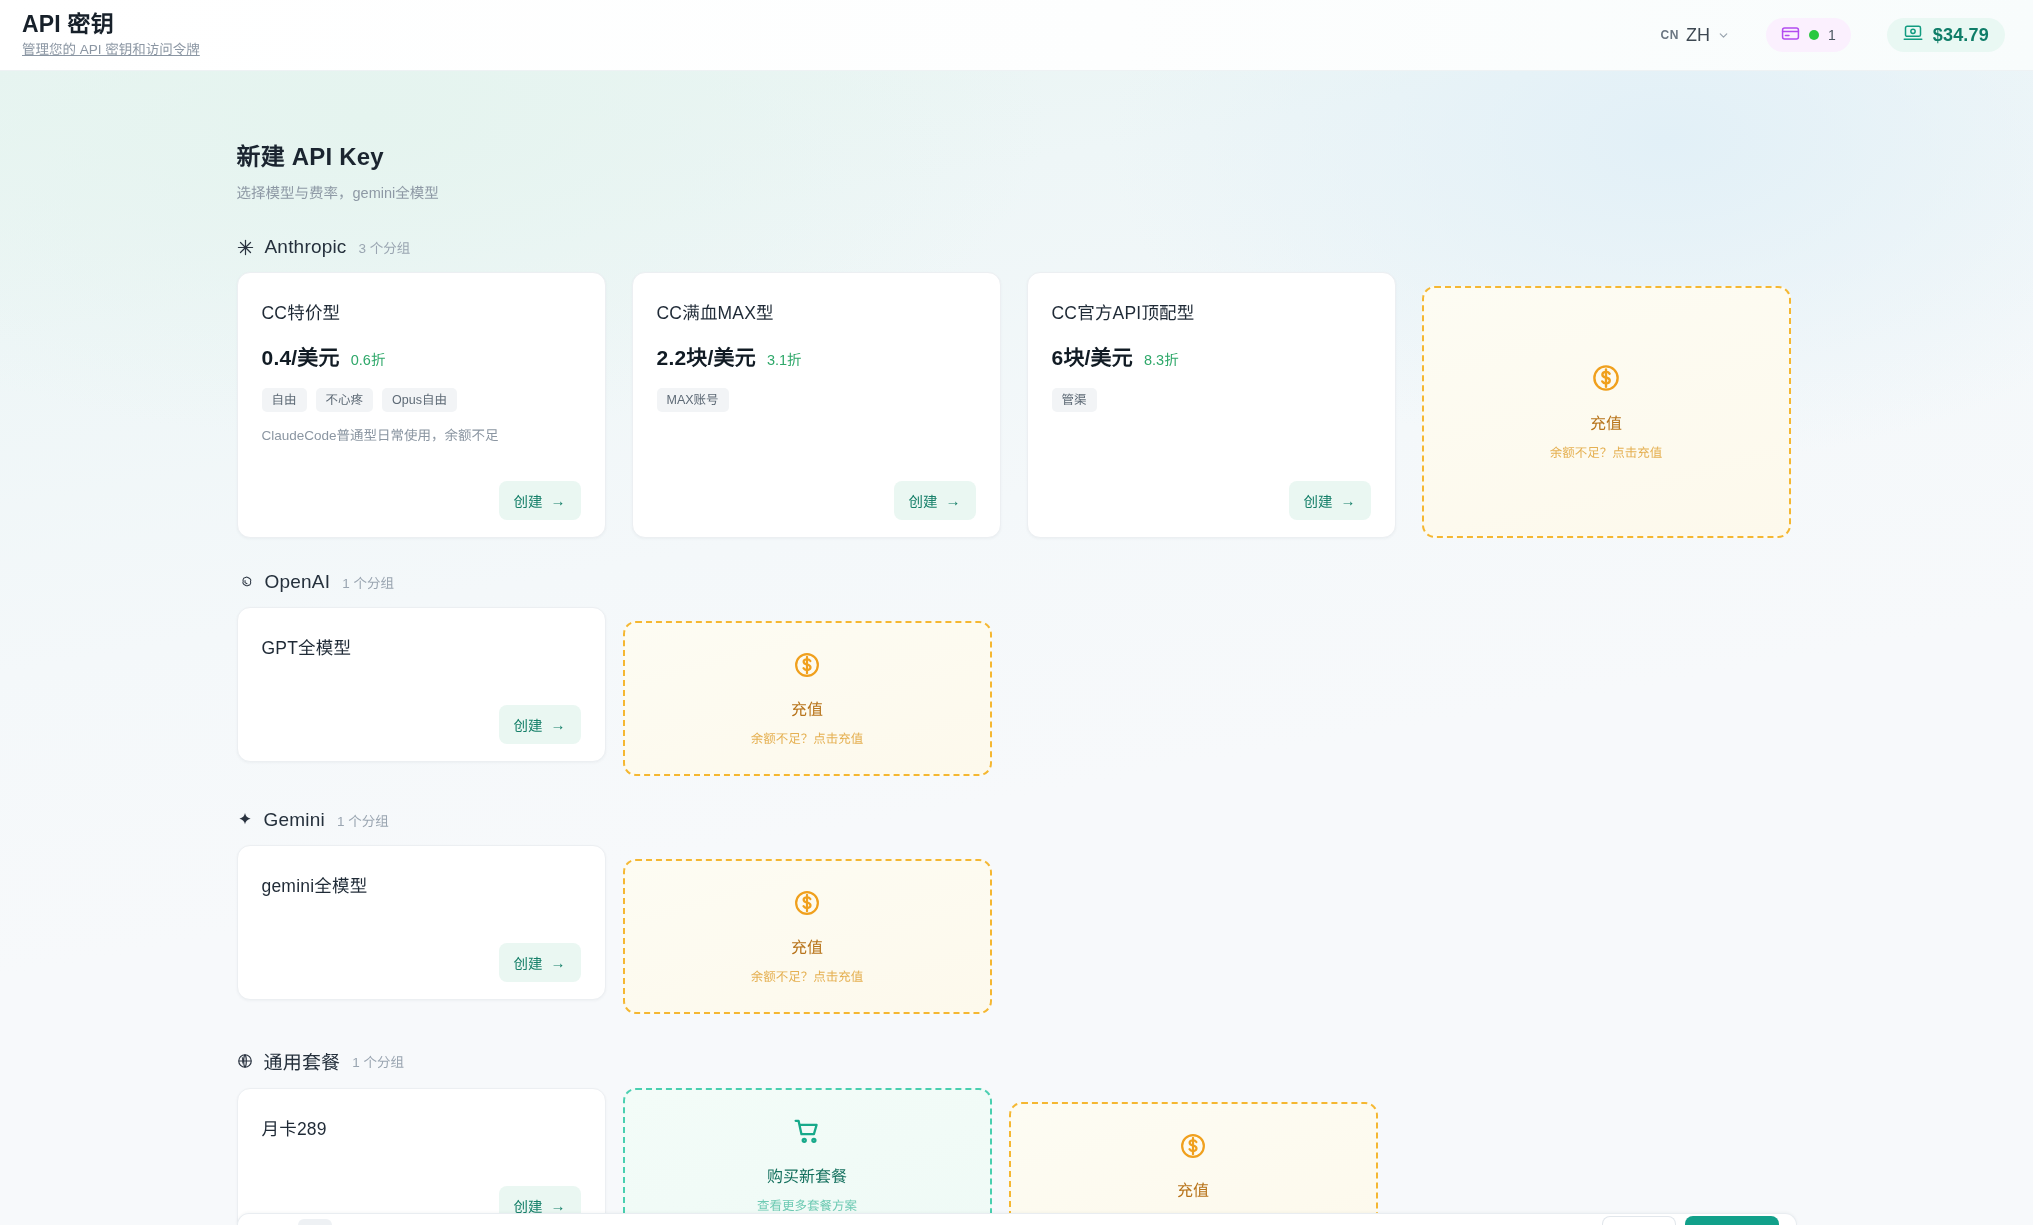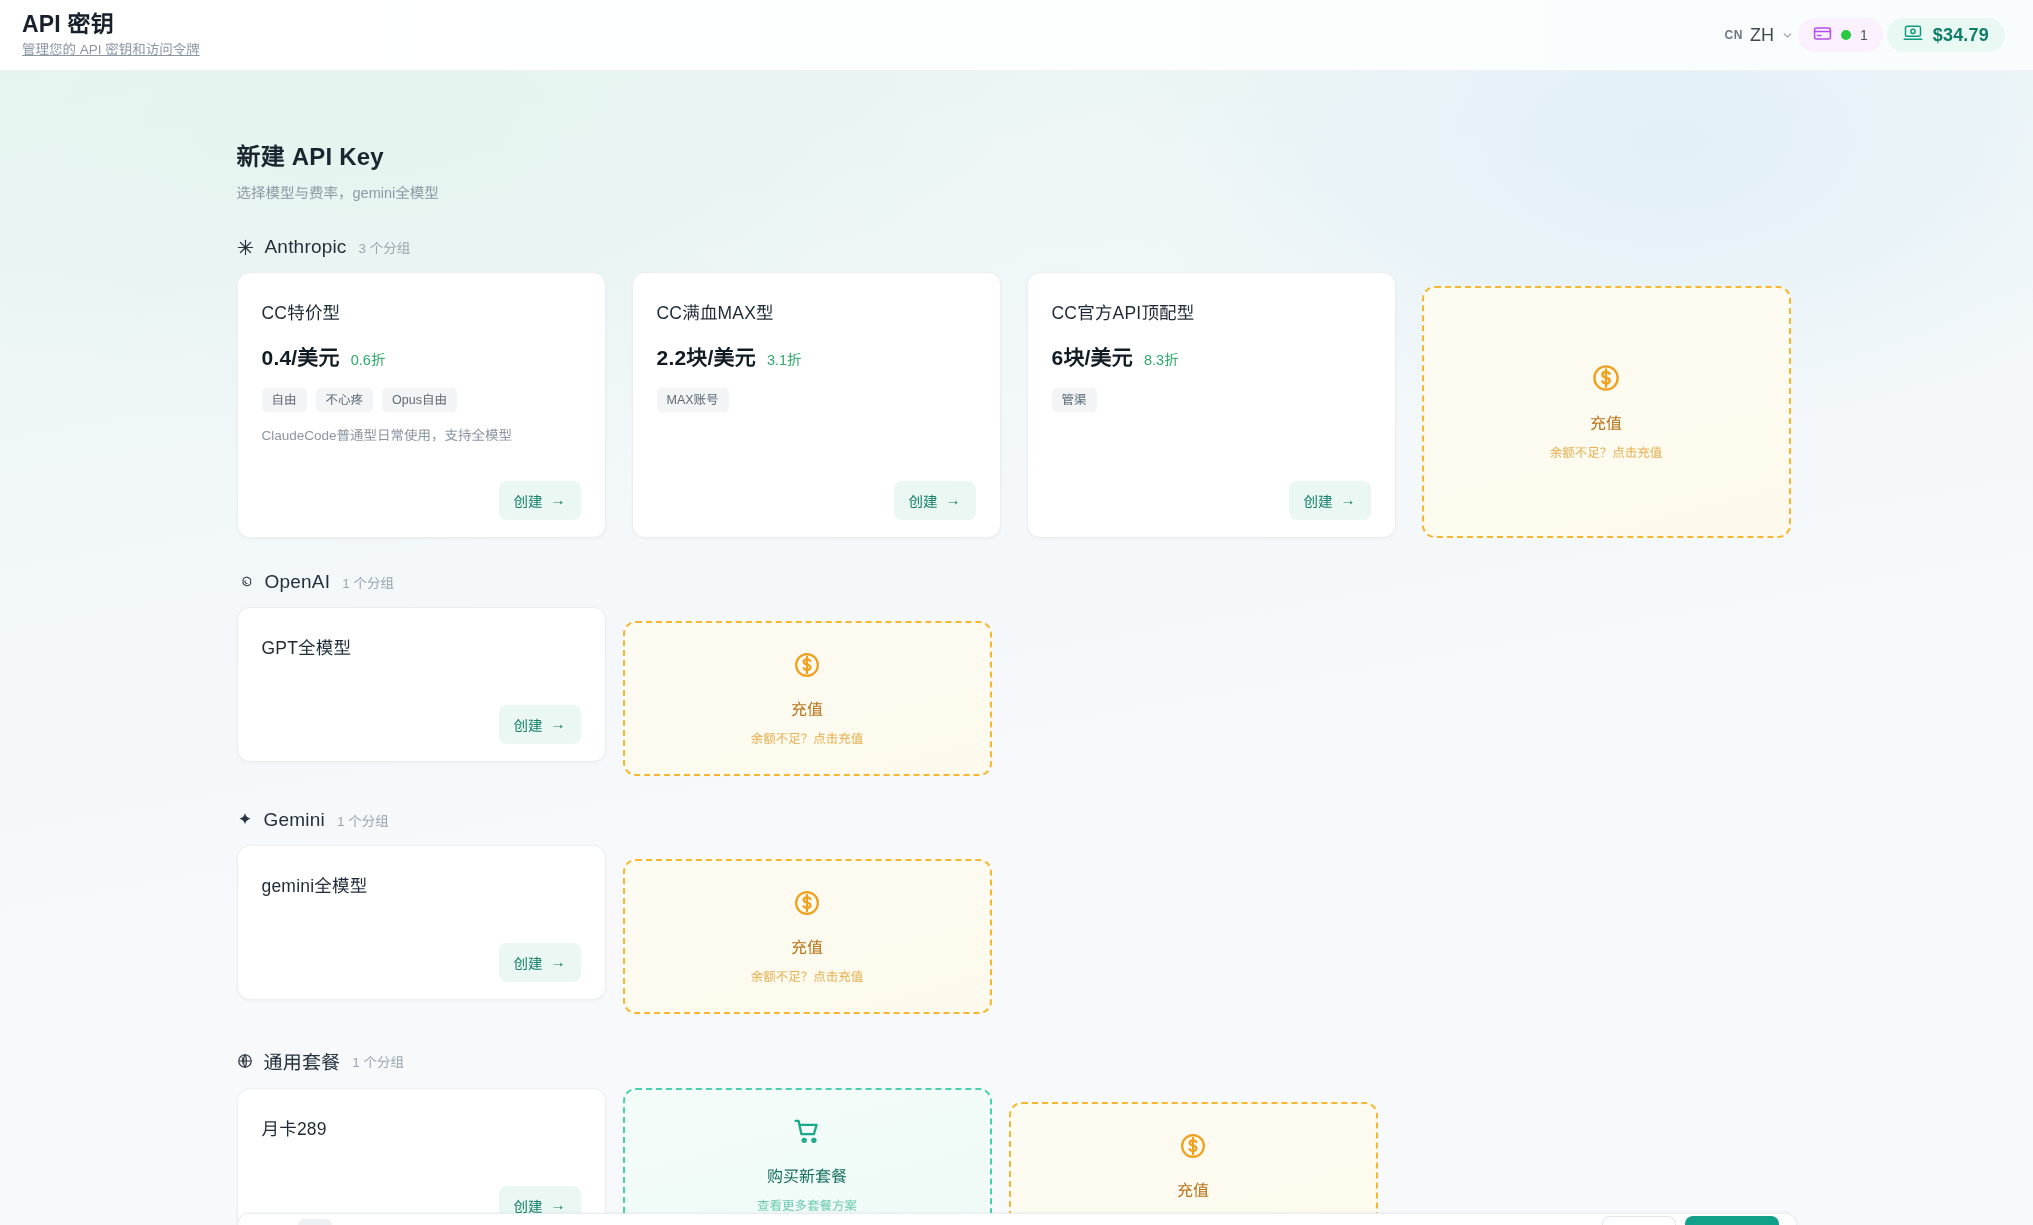--- a/index.html
+++ b/index.html
@@ -44,21 +44,21 @@
     margin-top: 5px;
     font-size: 13.5px;
     color: #8b96a3;
     line-height: 1.1;
     text-decoration: underline;
   }
   .topbar-right {
     margin-left: auto;
     display: flex;
     align-items: center;
-    gap: 4px;
+    gap: 36px;
   }
   .lang-switch {
     display: flex;
     align-items: center;
     gap: 7px;
     cursor: pointer;
     color: #4a5560;
   }
   .lang-cn {
     font-size: 12px;
@@ -215,21 +215,21 @@
     background: #eaf7f2;
     color: #17806a;
     font-size: 14.5px;
     border: none;
     border-radius: 8px;
     padding: 9px 15px;
     display: inline-flex;
     align-items: center;
     gap: 8px;
     cursor: pointer;
-    font-family: Liberation Serif, serif;
+    font-family: Liberation Sans, sans-serif;
   }
   .create-btn .arw { font-size: 15px; line-height: 1; }
 
   
   .dashed {
     border-radius: 13px;
     display: flex;
     flex-direction: column;
     align-items: center;
     justify-content: center;
@@ -384,21 +384,21 @@
           <div class="card-title">CC特价型</div>
           <div class="price-row">
             <span class="price">0.4/美元</span>
             <span class="discount">0.6折</span>
           </div>
           <div class="tags">
             <span class="tag">自由</span>
             <span class="tag">不心疼</span>
             <span class="tag">Opus自由</span>
           </div>
-          <div class="desc">ClaudeCode普通型日常使用，支持全模型</div>
+          <div class="desc">ClaudeCode普通型日常使用，余额不足</div>
           <div class="card-foot">
             <button class="create-btn">
               <span>创建</span>
               <span class="arw">→</span>
             </button>
           </div>
         </div>
 
         <div class="card tall">
           <div class="card-title">CC满血MAX型</div>

